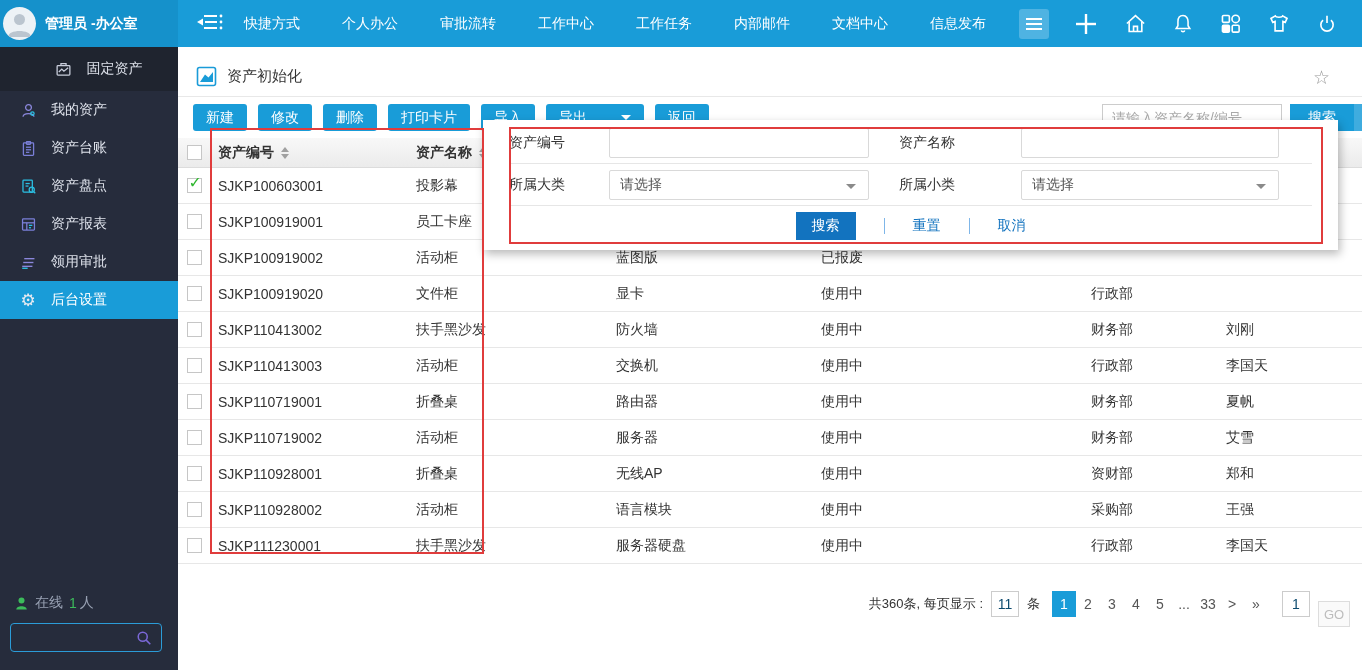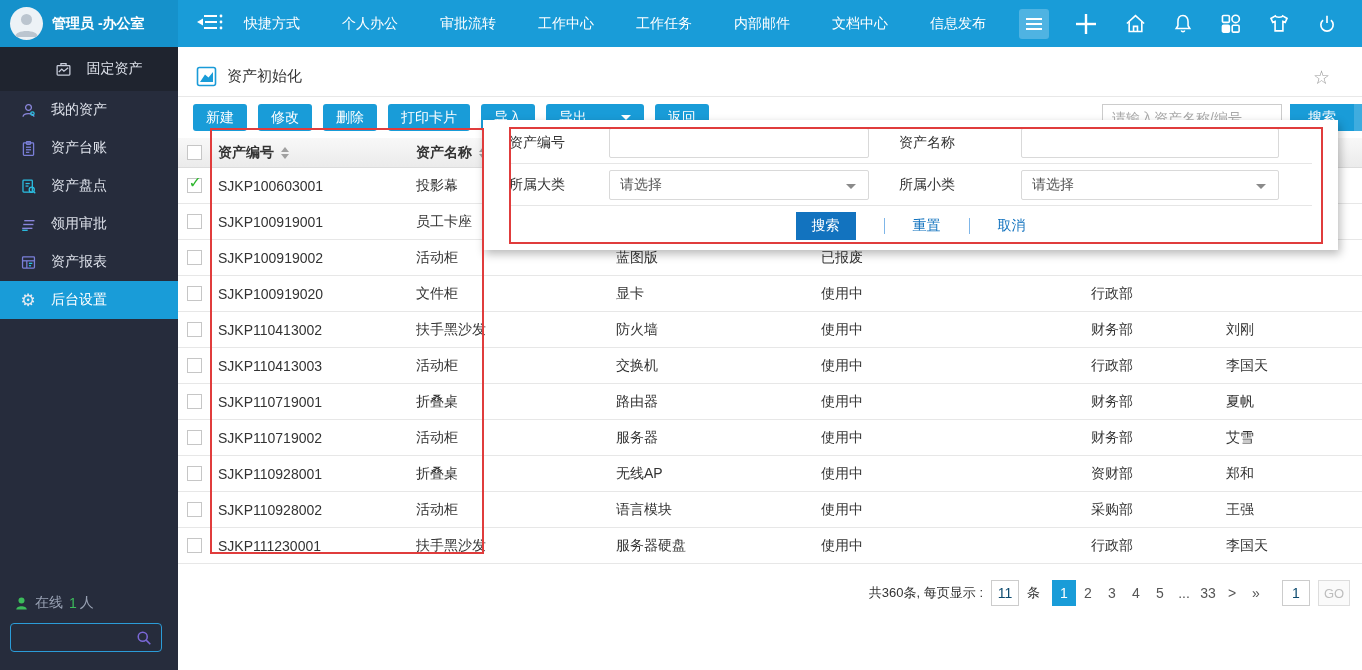--- a/index.html
+++ b/index.html
@@ -4,21 +4,21 @@
 <style>
   * { margin:0; padding:0; box-sizing:border-box; }
   html,body { width:1362px; height:670px; overflow:hidden; background:#fff;
     font-family:"Liberation Sans", sans-serif; }
   body { position:relative; }
 
   
   .topbar { position:absolute; left:0; top:0; width:1362px; height:47px;
     background:#199CD8; display:flex; align-items:center; z-index:20; }
   .topbar-left { width:178px; height:47px; background:#1591CB; display:flex;
-    align-items:center; padding-left:10px; flex:none; }
+    align-items:center; padding-left:3px; flex:none; }
   .avatar { width:33px; height:33px; border-radius:50%; background:#EDF2F6;
     display:flex; align-items:center; justify-content:center; overflow:hidden; flex:none; }
   .user-name { color:#fff; font-size:14px; font-weight:bold; margin-left:9px; white-space:nowrap; }
   .collapse-icon { margin-left:17px; flex:none; cursor:pointer; }
   .topmenu { display:flex; height:47px; }
   .topmenu-item { color:#fff; font-size:14px; line-height:47px; padding:0 21px;
     cursor:pointer; white-space:nowrap; }
   .hamburger-btn { width:30px; height:30px; background:#4FB3E2; border-radius:3px;
     margin-left:12px; display:flex; flex-direction:column; justify-content:center;
     align-items:center; gap:3px; cursor:pointer; flex:none; }
@@ -98,21 +98,21 @@
     align-items:center; font-size:13px; color:#333; }
   .pg-size, .pg-goto { width:28px; height:26px; border:1px solid #CCC; text-align:center;
     font-size:14px; color:#0c4a6e; outline:none; font-family:inherit; }
   .pg-size { margin:0 8px; } .pg-unit { margin-right:12px; }
   .pg-pages { display:flex; align-items:center; }
   .pg-page { min-width:24px; height:26px; display:flex; align-items:center;
     justify-content:center; font-size:14px; color:#555; cursor:pointer; padding:0 2px; }
   .pg-page.active { background:#199CD8; color:#fff; }
   .pg-goto { margin:0 8px 0 14px; }
   .pg-go { width:32px; height:26px; border:1px solid #DDD; background:#FAFAFA;
-    color:#BDBDBD; font-size:13px; cursor:pointer; font-family:inherit; }
+    color:#BDBDBD; font-size:13px; cursor:pointer; font-family:inherit;margin-top:21px; }
 
   
   .filter-panel { position:absolute; left:483px; top:120px; width:855px; height:130px;
     background:#fff; box-shadow:2px 4px 9px rgba(0,0,0,0.28); z-index:40; padding-top:2px; }
   .f-row { height:42px; margin:0 26px; border-bottom:1px solid #E6E6E6; display:flex;
     align-items:center; }
   .f-label { font-size:14px; color:#333; width:100px; }
   .f-label.second { margin-left:30px; width:122px; }
   .f-input { width:260px; height:30px; border:1px solid #D9D9D9; border-radius:2px;
     outline:none; font-size:14px; padding:0 8px; color:#333; font-family:inherit; }
@@ -266,40 +266,40 @@
           <line x1="6.5" y1="6.5" x2="11.5" y2="6.5"></line>
           <line x1="6.5" y1="9.5" x2="10" y2="9.5"></line>
           <circle cx="13.8" cy="13.8" r="3"></circle>
           <line x1="16" y1="16" x2="18" y2="18"></line>
         </svg>
     </span>
     <span class="s-label">资产盘点</span>
   </div>
   <div class="side-item">
     <span class="s-icon">
-      <svg width="17" height="17" viewBox="0 0 20 20" fill="none" stroke="#8B87DC" stroke-width="1.6">
-          <line x1="5" y1="5.5" x2="17" y2="5.5"></line>
-          <line x1="3.8" y1="10" x2="15.8" y2="10"></line>
-          <line x1="2.6" y1="14.5" x2="14.6" y2="14.5"></line>
-          <line x1="2.6" y1="16.8" x2="9" y2="16.8" stroke="#2BC0E4"></line>
-        </svg>
-    </span>
-    <span class="s-label">领用审批</span>
-  </div>
-  <div class="side-item">
-    <span class="s-icon">
       <svg width="17" height="17" viewBox="0 0 20 20" fill="none" stroke="#7A7FD8" stroke-width="1.5">
           <rect x="3" y="3.5" width="14" height="13" rx="1"></rect>
           <line x1="3" y1="8" x2="17" y2="8"></line>
           <line x1="8" y1="8" x2="8" y2="16.5"></line>
           <line x1="10.5" y1="11" x2="14.5" y2="11" stroke="#2BC0E4"></line>
           <line x1="10.5" y1="13.8" x2="13" y2="13.8" stroke="#2BC0E4"></line>
         </svg>
     </span>
     <span class="s-label">资产报表</span>
+  </div>
+  <div class="side-item">
+    <span class="s-icon">
+      <svg width="17" height="17" viewBox="0 0 20 20" fill="none" stroke="#8B87DC" stroke-width="1.6">
+          <line x1="5" y1="5.5" x2="17" y2="5.5"></line>
+          <line x1="3.8" y1="10" x2="15.8" y2="10"></line>
+          <line x1="2.6" y1="14.5" x2="14.6" y2="14.5"></line>
+          <line x1="2.6" y1="16.8" x2="9" y2="16.8" stroke="#2BC0E4"></line>
+        </svg>
+    </span>
+    <span class="s-label">领用审批</span>
   </div>
   <div class="side-item active">
     <span class="s-icon">
         <span class="gear-glyph">⚙</span>
       </span>
     <span class="s-label">后台设置</span>
   </div>
 
   <div class="side-online">
     <svg width="15" height="15" viewBox="0 0 20 20">

